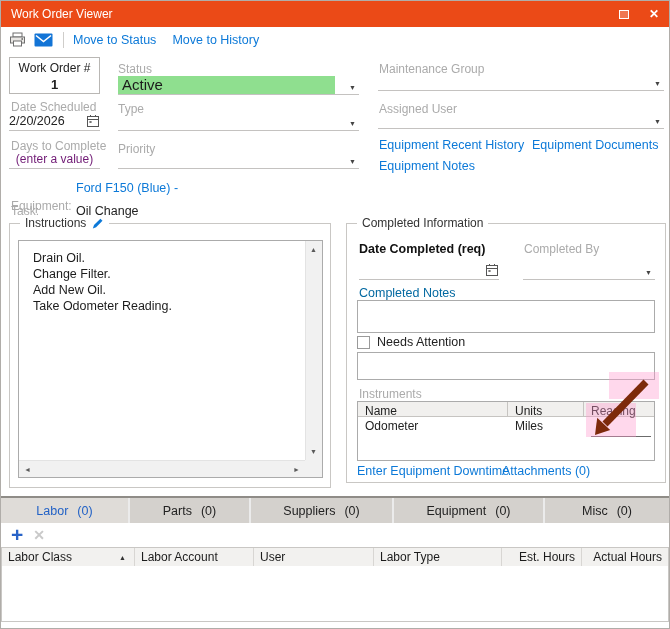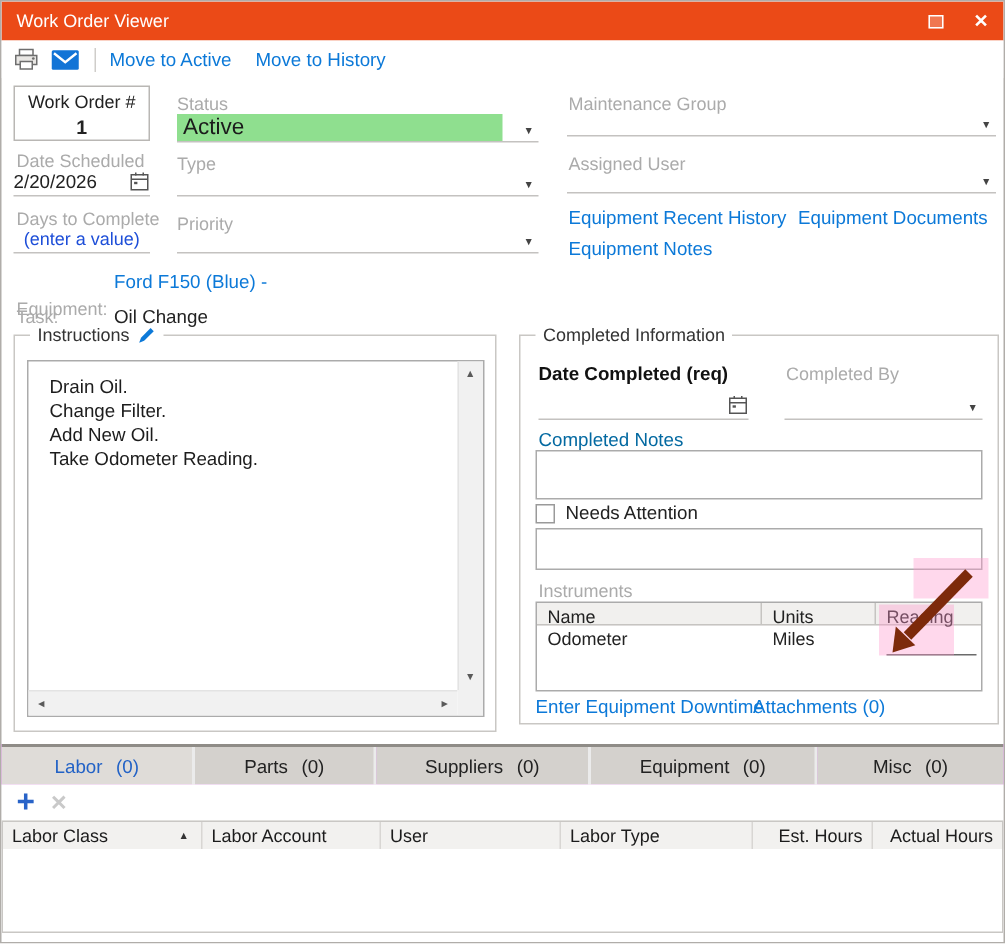--- a/index.html
+++ b/index.html
@@ -104,21 +104,21 @@
         <circle cx="13.2" cy="7" r="0.9" fill="#6e6e6e"></circle>
       </svg>
     </span>
     <span class="tool-icon">
       <svg width="19" height="14" viewBox="0 0 19 14">
         <rect x="0.5" y="0.5" width="18" height="13" rx="1" fill="#1274d6"></rect>
         <polyline points="2,2.5 9.5,8.5 17,2.5" fill="none" stroke="#fff" stroke-width="1.6"></polyline>
       </svg>
     </span>
     <span class="tb-sep"></span>
-    <span class="tb-link">Move to Active</span>
+    <span class="tb-link">Move to Status</span>
     <span class="tb-link">Move to History</span>
   </div>
 
   <div class="abs wo-box" style="left:8px; top:56px; width:91px; height:37px;">
     <div class="wo-label">Work Order #</div>
     <div class="wo-num">1</div>
   </div>
 
   <div class="abs glabel" style="left:10px; top:99px;">Date Scheduled</div>
   <div class="abs field" style="left:8px; top:111px; width:91px; height:19px;">
@@ -129,21 +129,21 @@
         <line x1="1.5" y1="5.5" x2="12.5" y2="5.5" stroke="#555"></line>
         <line x1="4.5" y1="1" x2="4.5" y2="3" stroke="#555"></line>
         <line x1="9.5" y1="1" x2="9.5" y2="3" stroke="#555"></line>
         <rect x="3.4" y="7.2" width="2.2" height="1.6" fill="#555"></rect>
       </svg>
     </span>
   </div>
 
   <div class="abs glabel" style="left:10px; top:138px;">Days to Complete</div>
   <div class="abs field" style="left:8px; top:150px; width:91px; height:18px; justify-content:center;">
-    <span style="color:#1d4ed8; padding-bottom:2px;">(enter a value)</span>
+    <span style="color:#701a75; padding-bottom:2px;">(enter a value)</span>
   </div>
 
   <div class="abs glabel" style="left:117px; top:61px;">Status</div>
   <div class="abs field" style="left:117px; top:74px; width:241px; height:20px;">
     <span class="status-pill">Active</span>
     <span class="ddarrow" style="margin-left:0;">▼</span>
   </div>
 
   <div class="abs glabel" style="left:117px; top:101px;">Type</div>
   <div class="abs field" style="left:117px; top:112px; width:241px; height:18px;">

